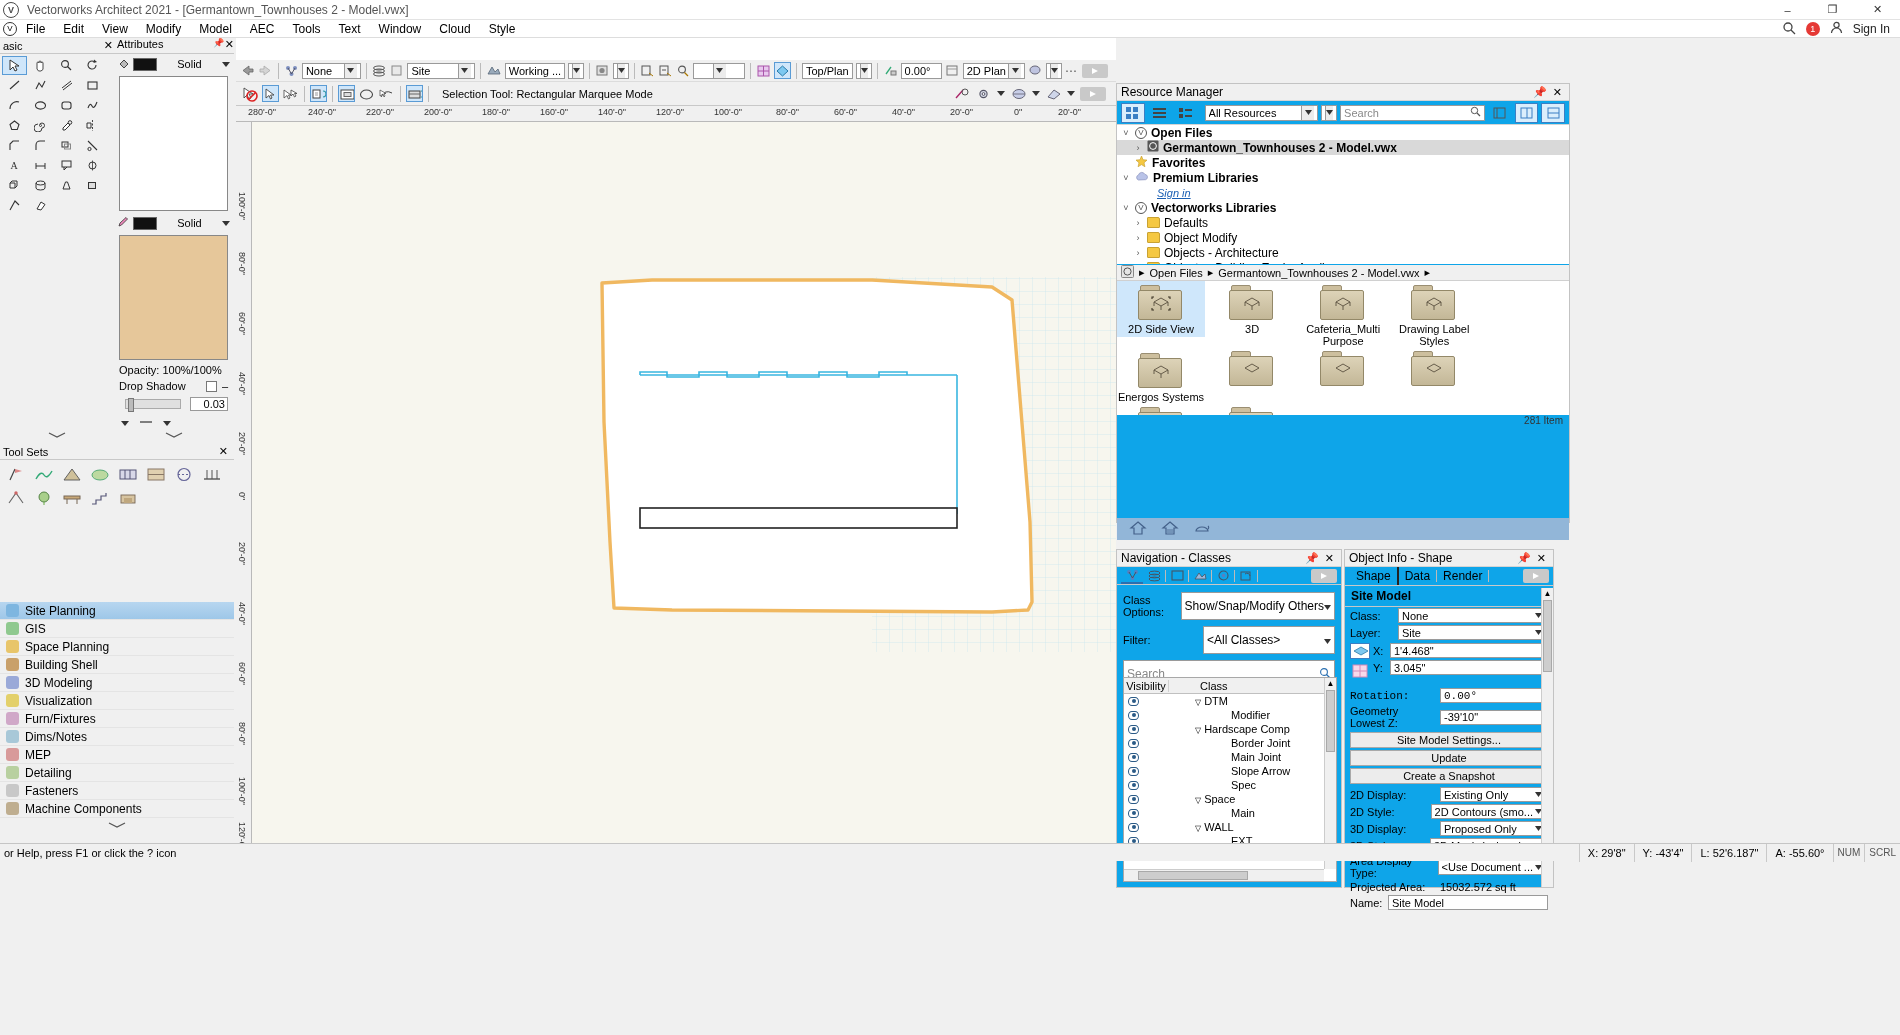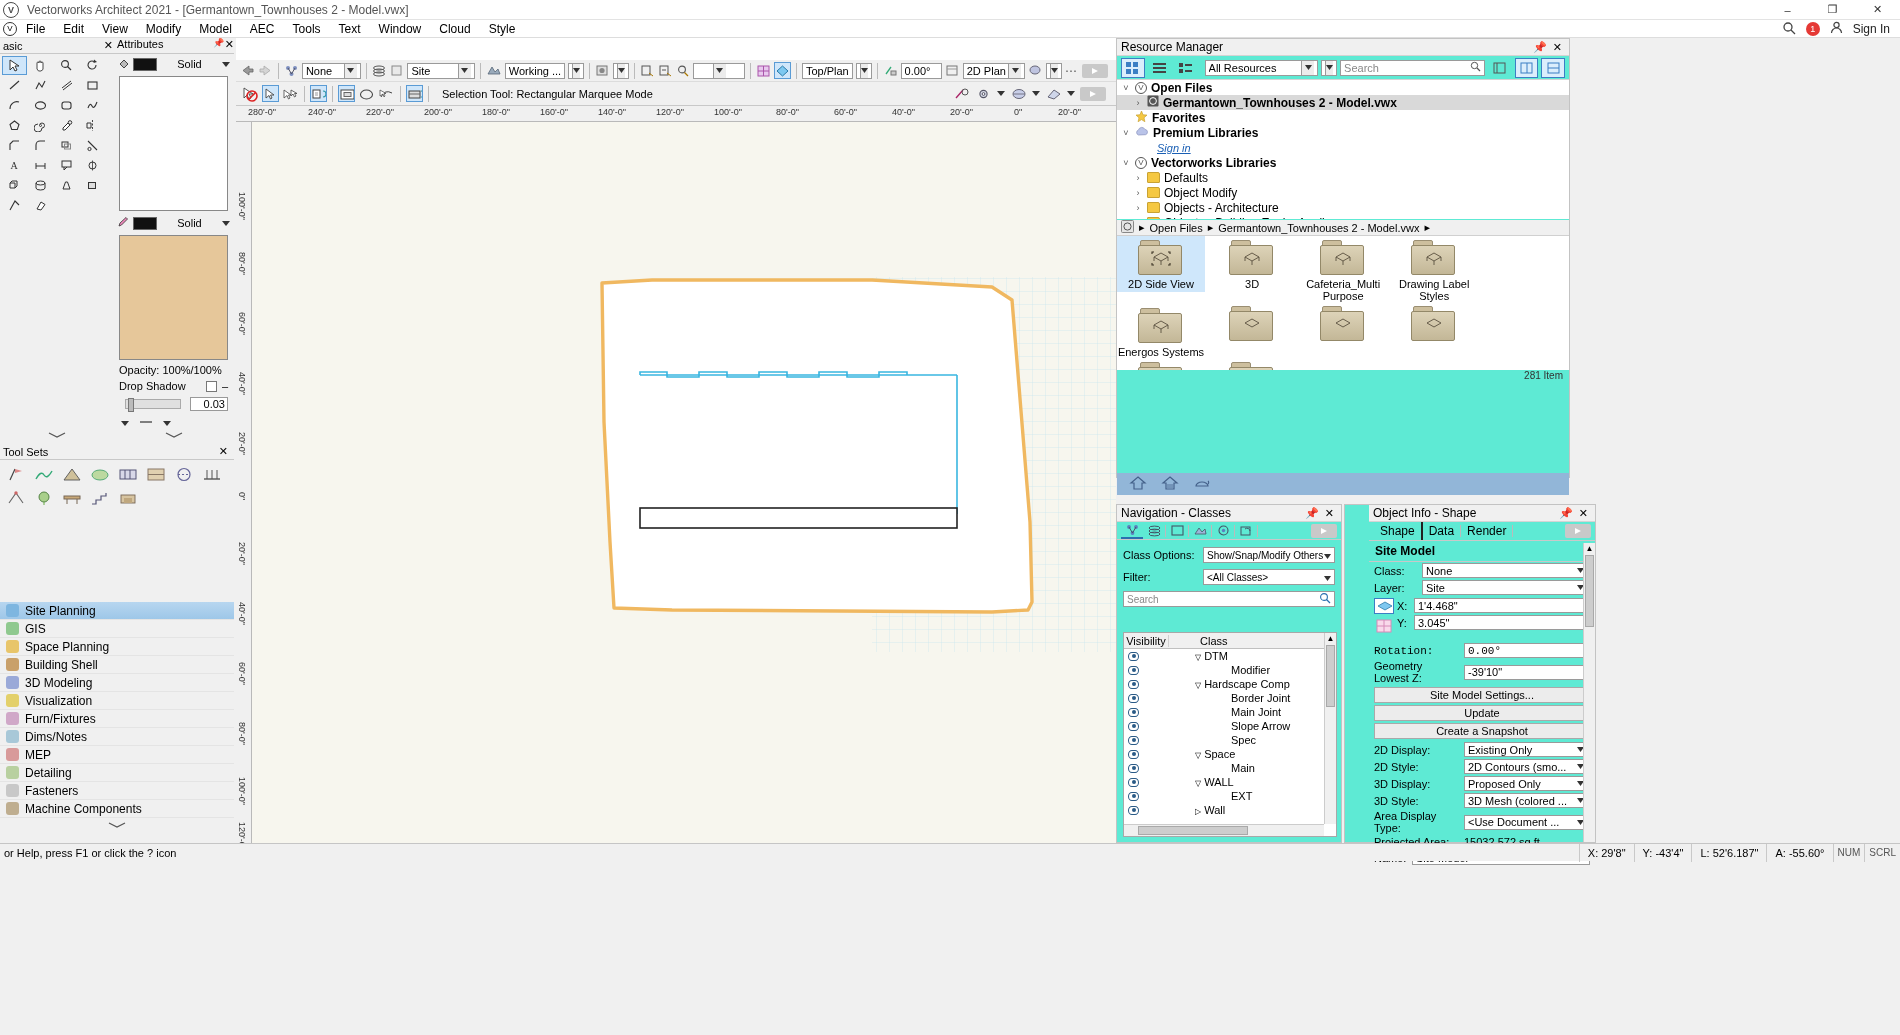--- a/index.html
+++ b/index.html
@@ -121,21 +121,21 @@
       border-bottom:1px solid #b9b9b9; overflow:hidden; }
   #vruler { position:absolute; left:0; top:84px; width:16px; height:721px; background:#f0f0f0;
       border-right:1px solid #b9b9b9; overflow:hidden; }
   .rtick { position:absolute; font-size:9px; color:#333; }
   #canvas { position:absolute; left:16px; top:84px; width:864px; height:721px;
       background:#f7f6ee; overflow:hidden; }
 
   
   #rightcol { position:absolute; left:1116px; top:38px; width:784px; height:805px; background:#f0f0f0; }
 
-  .dock { position:absolute; background:#5eead4; border:1px solid #c3c3c3; }
+  .dock { position:absolute; background:#0ea5e9; border:1px solid #c3c3c3;margin-top:45px; }
   .dockhdr { height:17px; background:#f0f0f0; display:flex; align-items:center; font-size:12px;
      padding:0 4px; border-bottom:1px solid #d4d4d4; }
   .dockhdr .t { flex:1; }
   .dockhdr .ic { padding:0 3px; cursor:pointer; font-size:11px; }
 
   
   #rm { left:0; top:0; width:454px; height:440px; }
   #rmtoolbar { height:24px; display:flex; align-items:center; gap:3px; padding:0 4px;
       border-bottom:1px solid #d4d4d4; }
   .rmview { width:26px;height:20px;display:flex;align-items:center;justify-content:center;cursor:pointer;}
@@ -178,42 +178,42 @@
 
   
   #nav { left:0; top:466px; width:226px; height:339px; }
   #navtabs { height:18px; display:flex; align-items:center; gap:0; padding-left:4px;
      border-bottom:1px solid #c9c9c9; }
   .navtab { width:22px;height:17px;display:flex;align-items:center;justify-content:center;cursor:pointer;}
   .navtab.on { border-bottom:2px solid #2a6fb0; }
   .navsep { width:1px;height:12px;background:#bbb; }
   .navrow { display:flex; align-items:center; gap:6px; padding:3px 6px; font-size:11px; }
   .navrow .cl { width:74px; }
-  .inp { flex:1; height:16px; border:1px solid #9a9a9a; background:#fff; font-size:10px;
+  .inp { flex:1; height:28px; border:1px solid #9a9a9a; background:#fff; font-size:12px;
      display:flex; align-items:center; padding:0 3px; }
   .inp .v{flex:1; white-space:nowrap; overflow:hidden;}
   #classtable { position:absolute; left:6px; top:127px; width:214px; height:205px;
       border:1px solid #a8a8a8; background:#fff; overflow:hidden; }
   #cthead { height:16px; background:#f0f0f0; border-bottom:1px solid #c0c0c0; display:flex;
       font-size:11px; align-items:center; }
   #cthead .c1{ width:45px; text-align:center; border-right:1px solid #d0d0d0;}
   #cthead .c2{ width:13px; border-right:1px solid #d0d0d0;}
   #cthead .c3{ width:13px; border-right:1px solid #d0d0d0;}
   #cthead .c4{ flex:1; padding-left:5px; }
   .crow { height:14px; display:flex; align-items:center; font-size:11px; }
   .crow .vis{ width:45px; display:flex; align-items:center; justify-content:flex-start; padding-left:4px;}
   .eye { width:11px;height:9px;border:1px solid #2a5a86; border-radius:50%/70%;
       display:flex;align-items:center;justify-content:center; }
   .eye i { width:4px;height:4px;border-radius:50%;background:#2a5a86; display:block;}
   .crow .g2{width:13px;} .crow .g3{width:13px;}
   .crow .cname{ flex:1; }
   .tri { font-size:8px; margin-right:3px; }
 
   
-  #oip { left:228px; top:466px; width:252px; height:339px;padding-left:24px; }
+  #oip { left:228px; top:466px; width:210px; height:339px; }
   #oiptabs { height:19px; display:flex; align-items:center; font-size:12px; padding-left:5px;
       border-bottom:1px solid #c9c9c9; gap:0; }
   .oiptab { padding:0 6px; height:18px; display:flex; align-items:center; cursor:pointer; }
   .oiptab.on { font-weight:normal; border-right:2px solid #222; }
   .oipdiv { width:1px;height:12px;background:#bbb;}
   #oiptitle { font-size:12px; font-weight:bold; padding:3px 6px; border-bottom:1px solid #c8c8c8;}
   .oiprow { display:flex; align-items:center; gap:4px; padding:1px 5px; font-size:11px; }
   .oiprow .lb { width:44px; }
   .oipcombo { flex:1; height:15px; border:1px solid #9a9a9a; background:#fff; display:flex;
       align-items:center; font-size:11px; padding:0 3px; }

